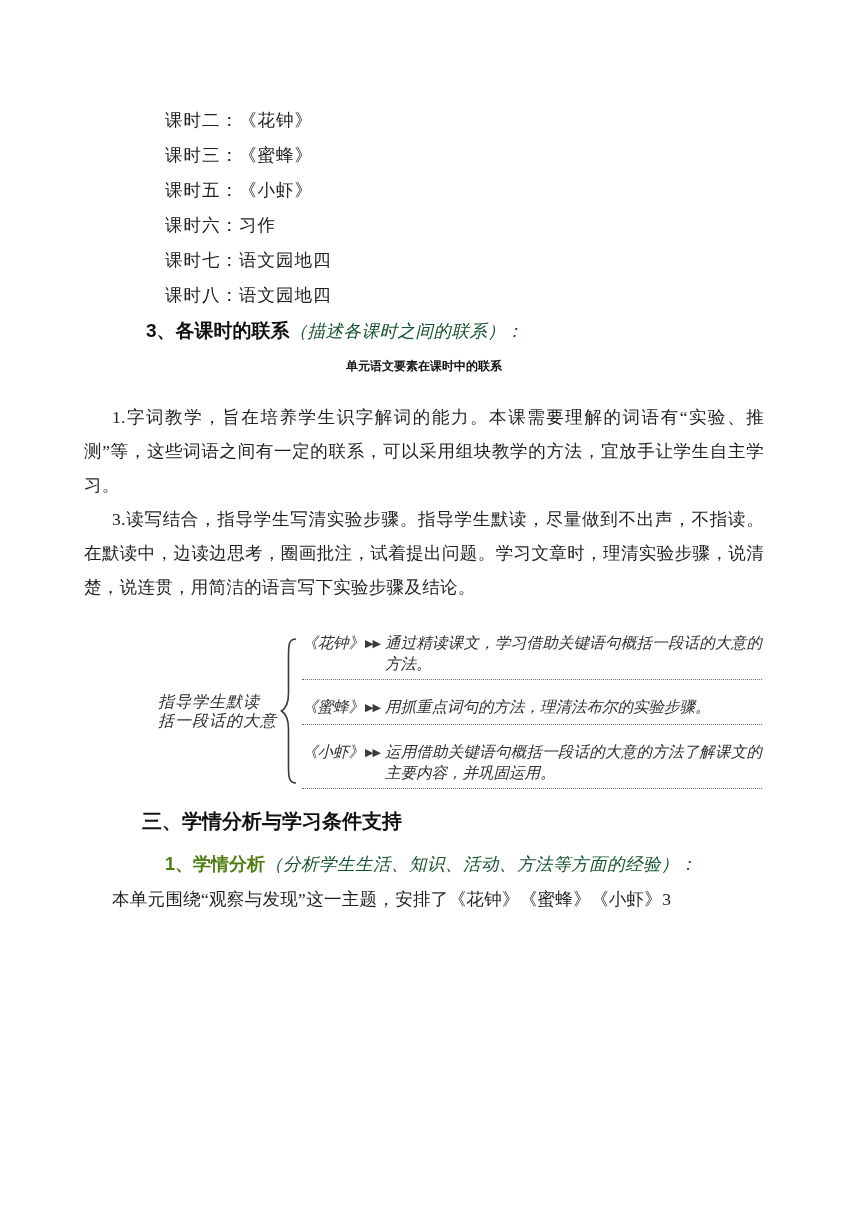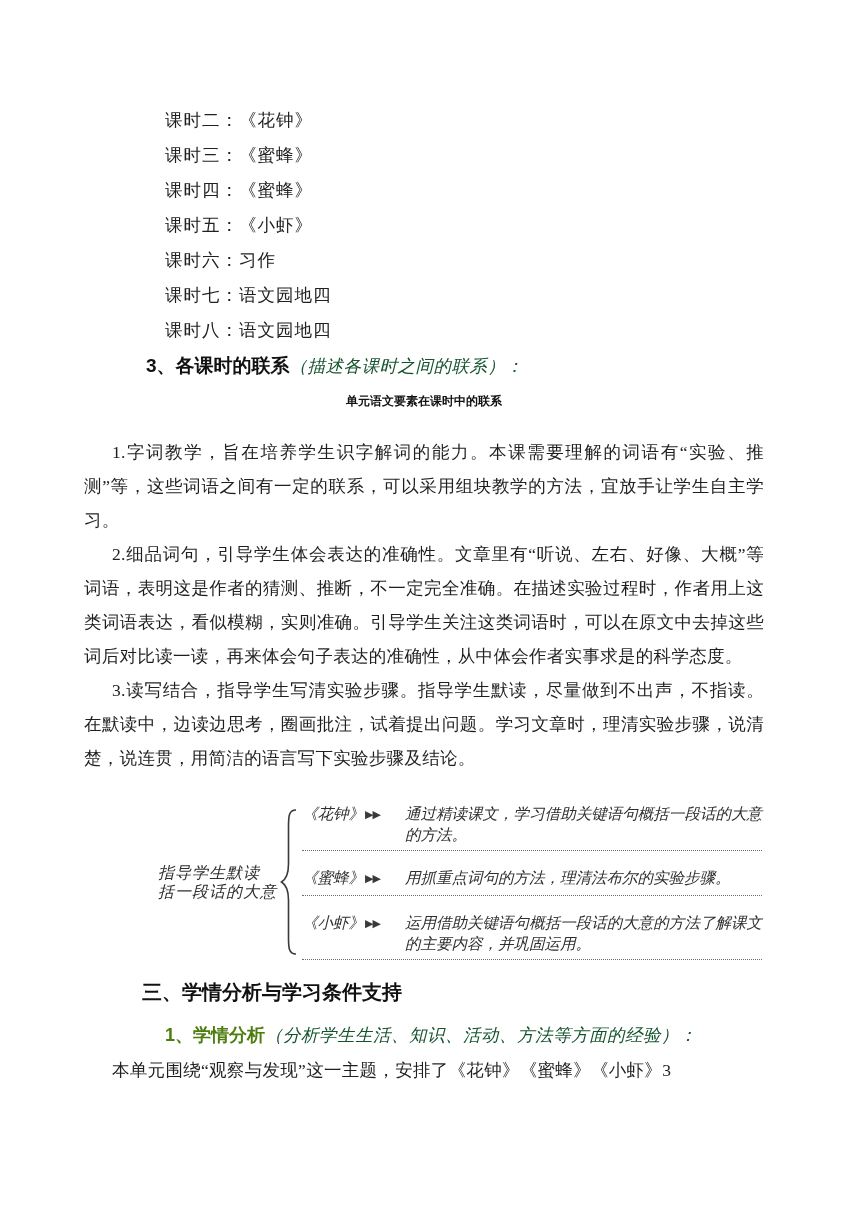--- a/index.html
+++ b/index.html
@@ -78,21 +78,20 @@
   }
   .d-brace{flex:none;width:18px;height:148px;margin-right:4px;}
   .d-items{width:460px;flex:none;}
   .d-item{
     display:flex;
     align-items:flex-start;
     font-size:15.5px;
     line-height:21px;
     padding-bottom:5px;
     border-bottom:1.5px dotted #6b6b6b;
-    gap:20px;
   }
   .d-item.gap{margin-bottom:16px;}
   .d-title{flex:none;white-space:nowrap;}
   .arrows{
     font-style:normal;
     font-size:11px;
     letter-spacing:-1px;
     color:#3a3a3a;
     position:relative;top:-1px;
     margin-left:1px;
@@ -131,36 +130,34 @@
   }
 </style>
 </head>
 <body>
 
 <div class="page">
 
   <div class="lesson-list">
     <div class="lesson-item">课时二：《花钟》</div>
     <div class="lesson-item">课时三：《蜜蜂》</div>
-    <div class="lesson-item">课时四：《蜜蜂》</div>
     <div class="lesson-item">课时五：《小虾》</div>
     <div class="lesson-item">课时六：习作</div>
     <div class="lesson-item">课时七：语文园地四</div>
     <div class="lesson-item">课时八：语文园地四</div>
   </div>
 
   <div class="sec3-heading">
     <span class="bold-part">3、各课时的联系</span><span class="kaiti-note">（描述各课时之间的联系）：</span>
   </div>
 
   <div class="center-heading">单元语文要素在课时中的联系</div>
 
   <div class="paras">
     <p>1.字词教学，旨在培养学生识字解词的能力。本课需要理解的词语有“实验、推测”等，这些词语之间有一定的联系，可以采用组块教学的方法，宜放手让学生自主学习。</p>
-    <p>2.细品词句，引导学生体会表达的准确性。文章里有“听说、左右、好像、大概”等词语，表明这是作者的猜测、推断，不一定完全准确。在描述实验过程时，作者用上这类词语表达，看似模糊，实则准确。引导学生关注这类词语时，可以在原文中去掉这些词后对比读一读，再来体会句子表达的准确性，从中体会作者实事求是的科学态度。</p>
     <p>3.读写结合，指导学生写清实验步骤。指导学生默读，尽量做到不出声，不指读。在默读中，边读边思考，圈画批注，试着提出问题。学习文章时，理清实验步骤，说清楚，说连贯，用简洁的语言写下实验步骤及结论。</p>
   </div>
 
   <div class="diagram">
     <div class="d-label">
       <div>指导学生默读</div>
       <div>括一段话的大意</div>
     </div>
     <div class="d-brace">
       <svg width="18" height="148" viewBox="0 0 18 148" xmlns="http://www.w3.org/2000/svg">

